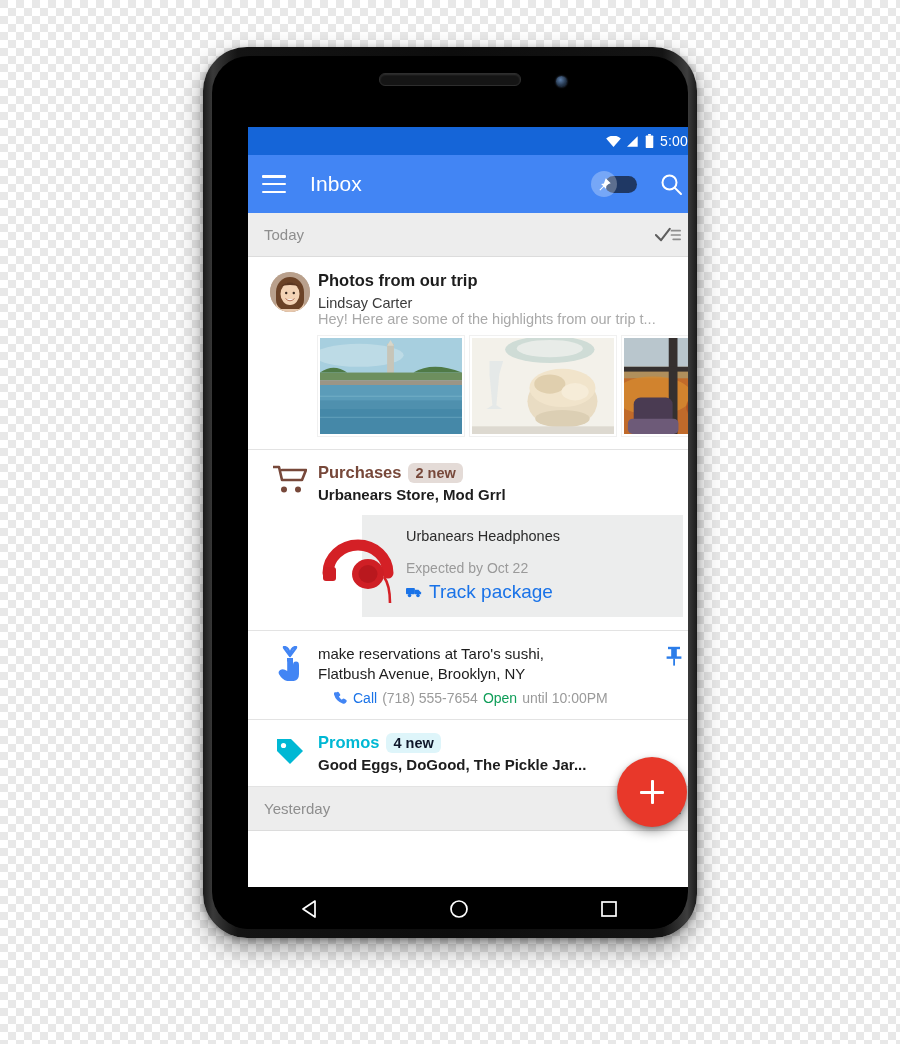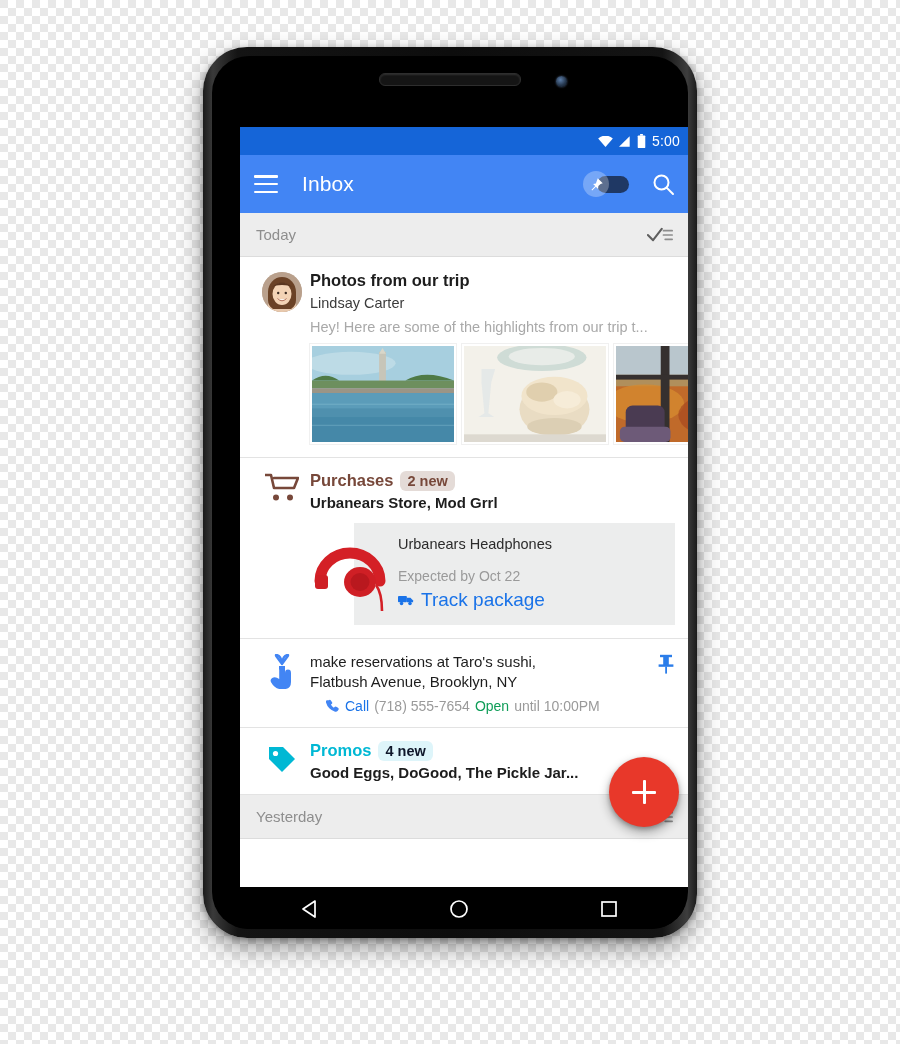--- a/index.html
+++ b/index.html
@@ -42,21 +42,21 @@
   .front-camera{
     position:absolute;top:20px;left:344px;
     width:11px;height:11px;border-radius:50%;
     background:radial-gradient(circle at 40% 35%,#5d7ea8 0%,#26384f 55%,#0c1018 100%);
     box-shadow:0 0 2px rgba(120,150,200,.6);
   }
 
   
   #screen{
     position:absolute;
-    left:28px; top:71px;
+    left:36px; top:71px;
     width:449px; height:760px;
     background:#fff;
     overflow:hidden;
   }
 
   
   .statusbar{
     height:28px;background:#1565d8;
     display:flex;align-items:center;justify-content:flex-end;
     padding-right:9px;box-sizing:border-box;
@@ -122,21 +122,21 @@
   }
   .row .body{flex:1;min-width:0;}
 
   .avatar{
     width:40px;height:40px;border-radius:50%;
     overflow:hidden;background:#c9b9a8;
     position:relative;
   }
   .subject{font-size:16.5px;font-weight:bold;color:#1d1d1d;line-height:1.25;}
   .sender{font-size:14.5px;color:#3b3b3b;margin-top:4px;}
-  .snippet{font-size:14.5px;color:#a9a9a9;margin-top:8px;white-space:nowrap;overflow:hidden;}
+  .snippet{font-size:14.5px;color:#a9a9a9;margin-top:0;white-space:nowrap;overflow:hidden;}
 
   .thumbs{display:flex;gap:6px;margin-top:9px;}
   .thumb{
     width:146px;height:100px;flex:0 0 auto;
     border:2px solid #fff;box-sizing:border-box;
     box-shadow:0 0 0 1px rgba(0,0,0,.06);
     overflow:hidden;position:relative;
   }
 
   

